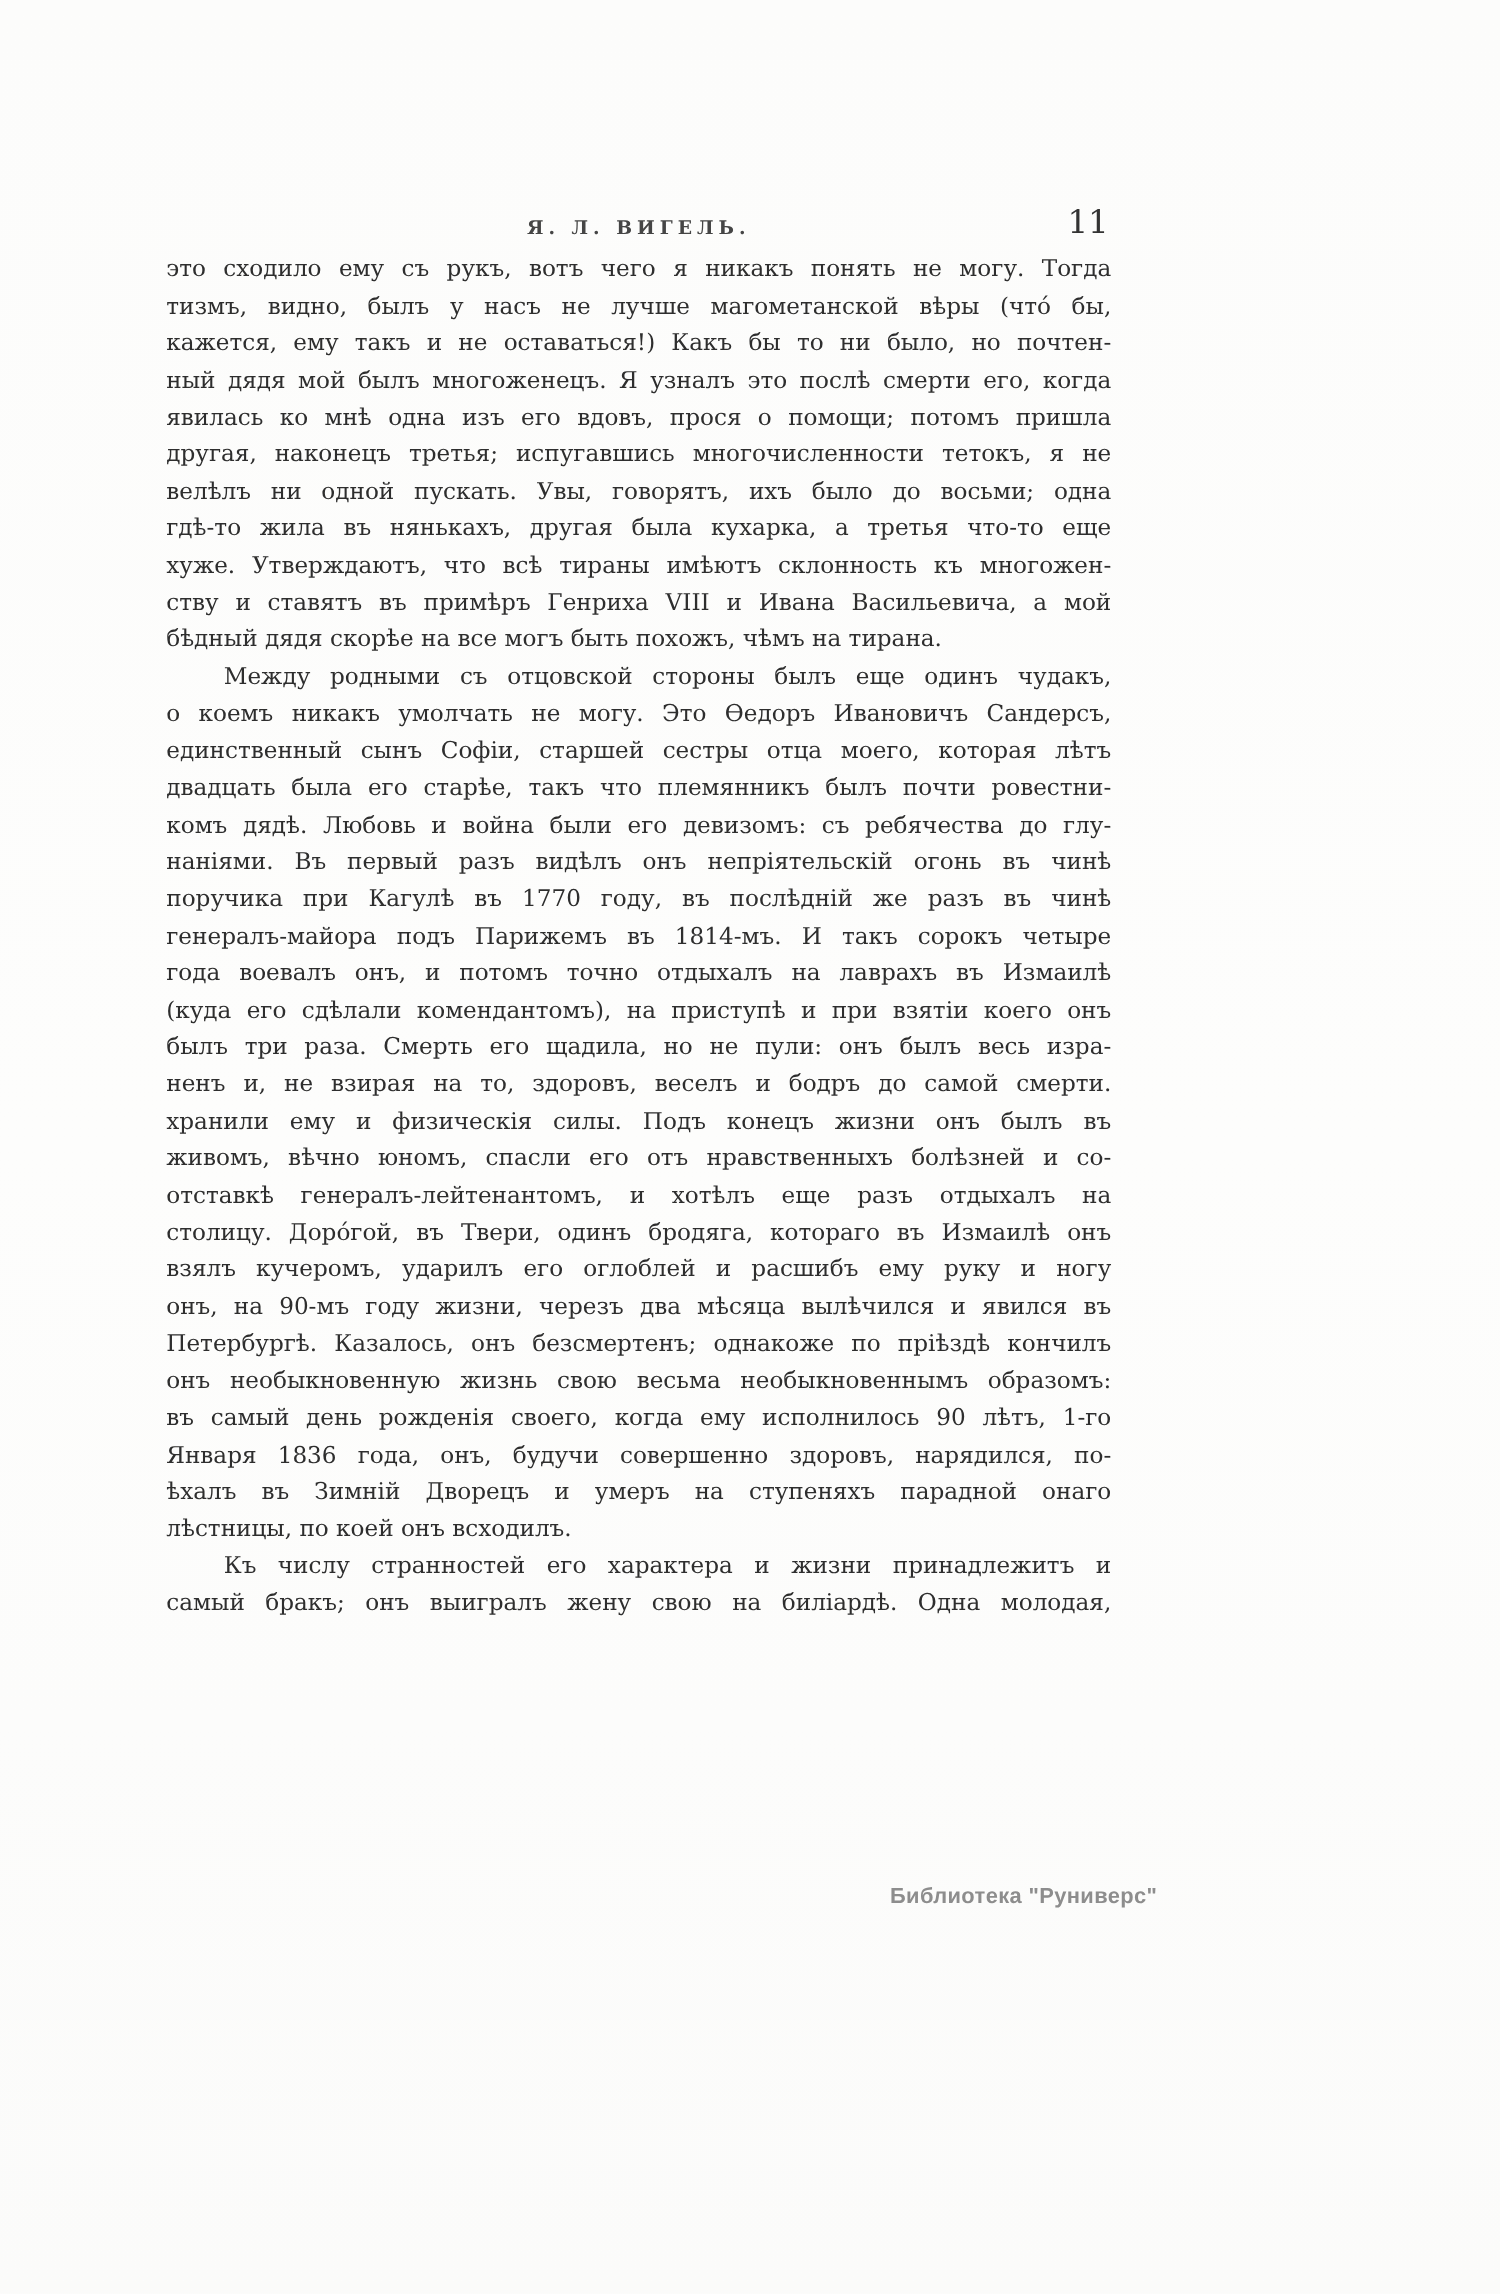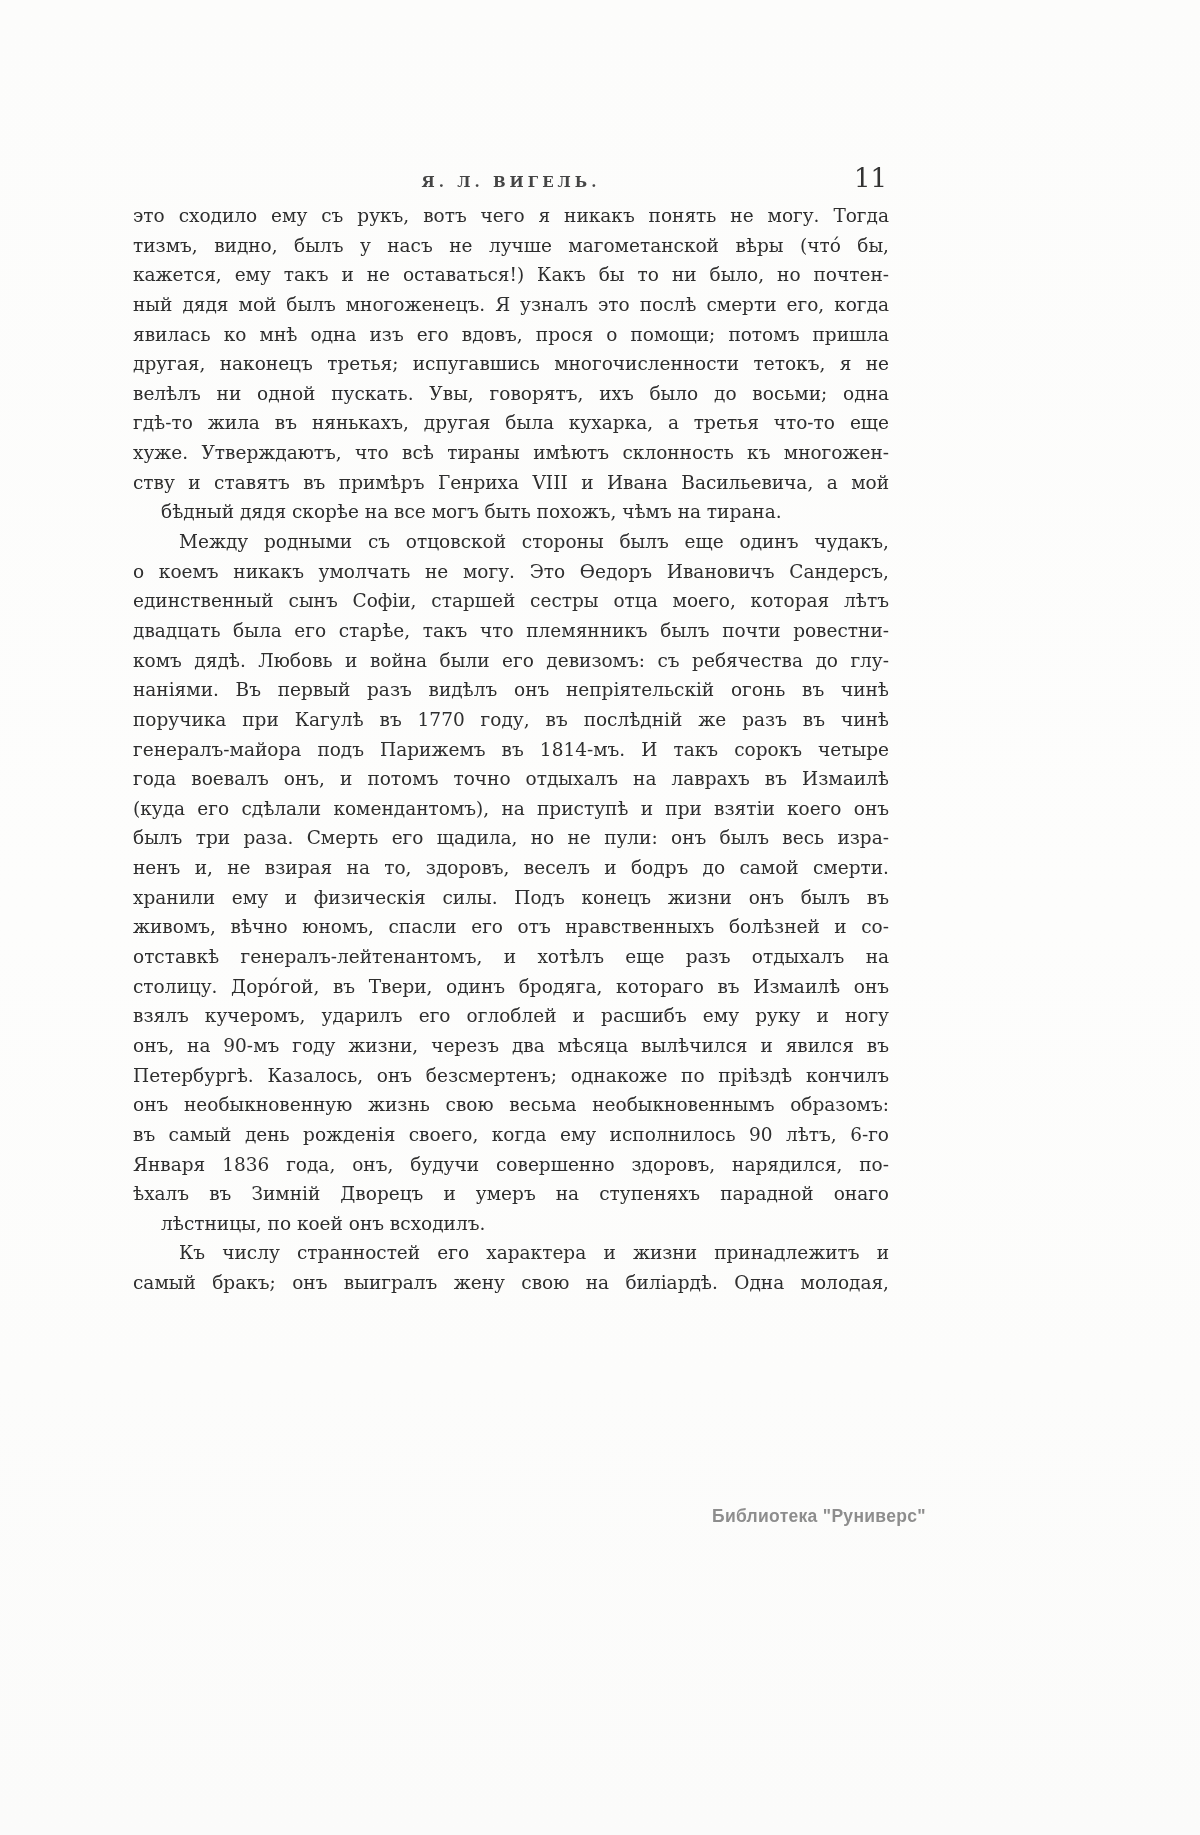--- a/index.html
+++ b/index.html
@@ -55,21 +55,20 @@
     color: #2e2e2e;
   }
   .text-line {
     height: 29.65px;
     overflow: hidden;
     text-align: justify;
     text-align-last: justify;
   }
   .text-line.no-justify-last {
     text-align-last: left;
-    margin-left: 28px;
   }
   .text-line.indent {
     text-indent: 46px;
   }
   .watermark {
     position: absolute;
     left: 712px;
     top: 1506px;
     font-family: "Liberation Sans", sans-serif;
     font-size: 17.5px;
@@ -113,21 +112,21 @@
       <div class="text-line">былъ три раза. Смерть его щадила, но не пули: онъ былъ весь изра-</div>
       <div class="text-line">ненъ и, не взирая на то, здоровъ, веселъ и бодръ до самой смерти.</div>
       <div class="text-line">хранили ему и физическія силы. Подъ конецъ жизни онъ былъ въ</div>
       <div class="text-line">живомъ, вѣчно юномъ, спасли его отъ нравственныхъ болѣзней и со-</div>
       <div class="text-line">отставкѣ генералъ-лейтенантомъ, и хотѣлъ еще разъ отдыхалъ на</div>
       <div class="text-line">столицу. Дорóгой, въ Твери, одинъ бродяга, котораго въ Измаилѣ онъ</div>
       <div class="text-line">взялъ кучеромъ, ударилъ его оглоблей и расшибъ ему руку и ногу</div>
       <div class="text-line">онъ, на 90-мъ году жизни, черезъ два мѣсяца вылѣчился и явился въ</div>
       <div class="text-line">Петербургѣ. Казалось, онъ безсмертенъ; однакоже по пріѣздѣ кончилъ</div>
       <div class="text-line">онъ необыкновенную жизнь свою весьма необыкновеннымъ образомъ:</div>
-      <div class="text-line">въ самый день рожденія своего, когда ему исполнилось 90 лѣтъ, 6-го</div>
+      <div class="text-line">въ самый день рожденія своего, когда ему исполнилось 90 лѣтъ, 1-го</div>
       <div class="text-line">Января 1836 года, онъ, будучи совершенно здоровъ, нарядился, по-</div>
       <div class="text-line">ѣхалъ въ Зимній Дворецъ и умеръ на ступеняхъ парадной онаго</div>
       <div class="text-line no-justify-last">лѣстницы, по коей онъ всходилъ.</div>
       <div class="text-line indent">Къ числу странностей его характера и жизни принадлежитъ и</div>
       <div class="text-line">самый бракъ; онъ выигралъ жену свою на биліардѣ. Одна молодая,</div>
     </div>
 
   <div class="watermark">Библиотека "Руниверс"</div>
 
 </div>

